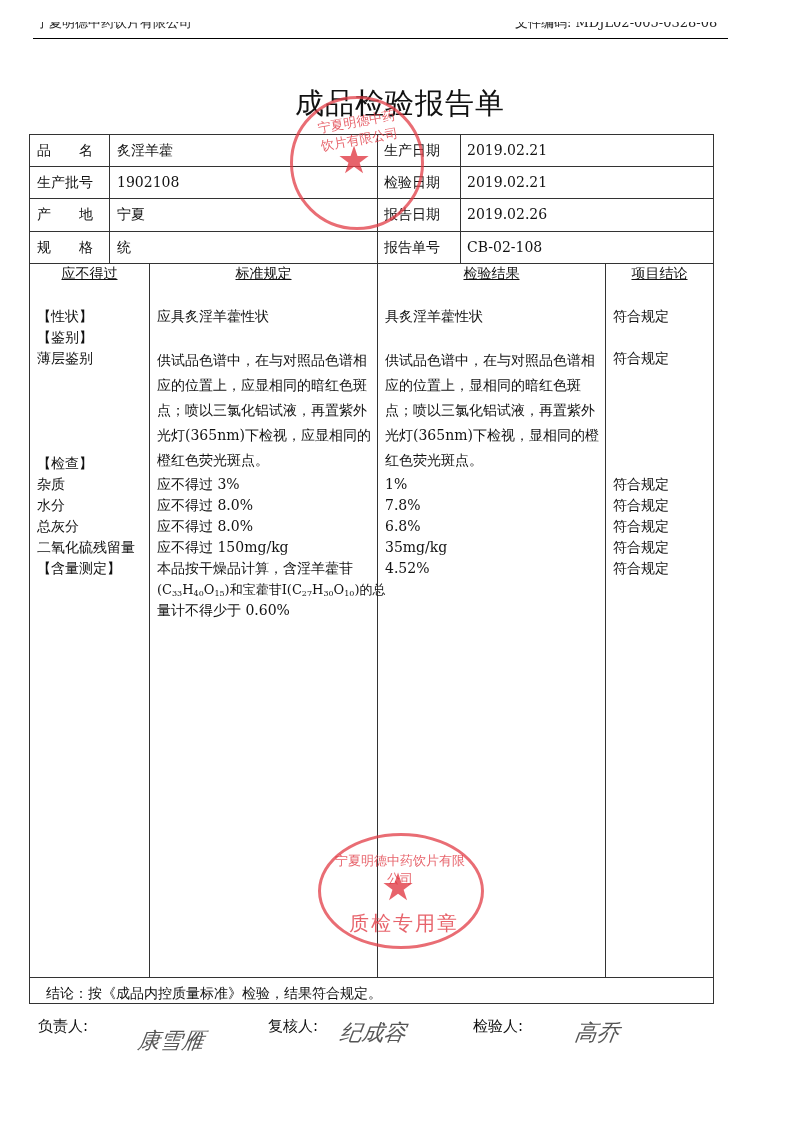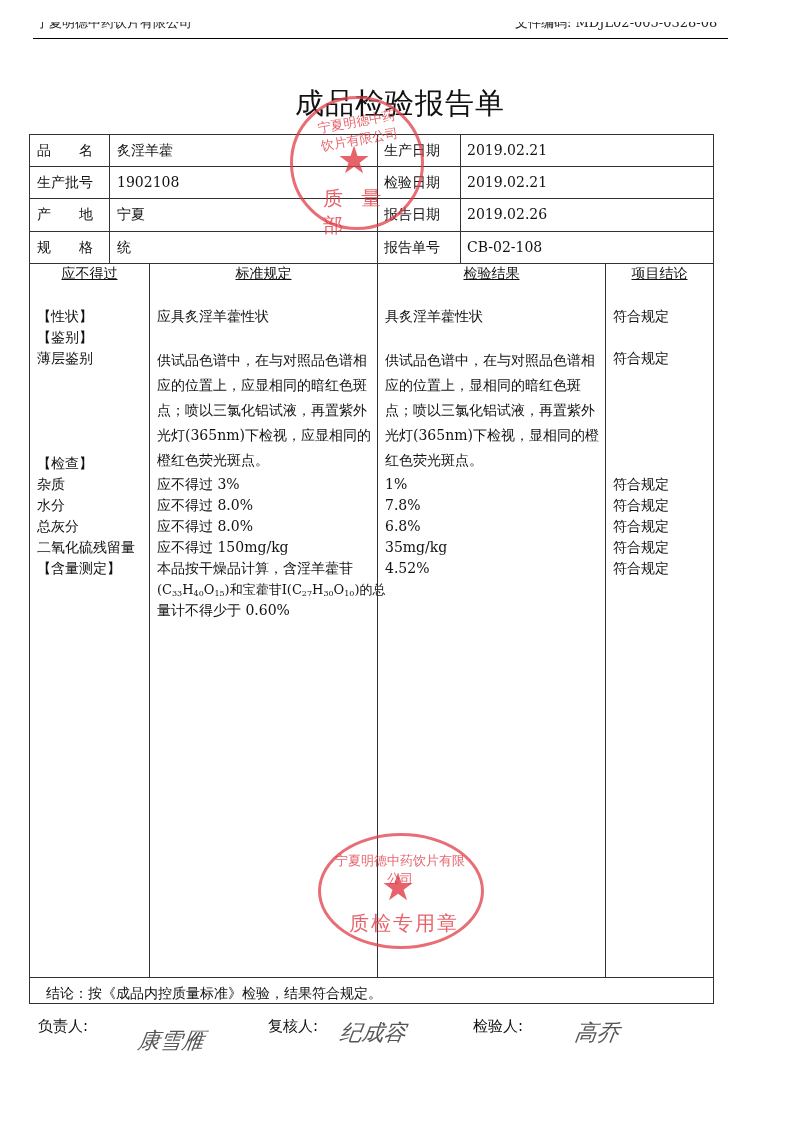--- a/index.html
+++ b/index.html
@@ -139,19 +139,18 @@
 <div class="sig-label" style="left:38px;">负责人:</div>
 <div class="sig" style="left:138px;top:1026px;">康雪雁</div>
 <div class="sig-label" style="left:268px;">复核人:</div>
 <div class="sig" style="left:340px;top:1018px;">纪成容</div>
 <div class="sig-label" style="left:473px;">检验人:</div>
 <div class="sig" style="left:575px;top:1018px;">高乔</div>
 
 <div class="seal" style="left:290px;top:96px;width:128px;height:128px;">
   <div class="ring" style="left:20px;top:14px;width:90px;text-align:center;transform:rotate(-10deg);">宁夏明德中药饮片有限公司</div>
   <div class="star" style="left:44px;top:42px;">★</div>
-  <div class="lbl" style="left:30px;top:86px;">质 量 部</div>
 </div>
 <div class="seal" style="left:318px;top:833px;width:160px;height:110px;">
   <div class="ring" style="left:14px;top:16px;width:130px;text-align:center;">宁夏明德中药饮片有限公司</div>
   <div class="star" style="left:60px;top:32px;">★</div>
   <div class="lbl" style="left:28px;top:74px;letter-spacing:2px;">质检专用章</div>
 </div>
 
 </body></html>

